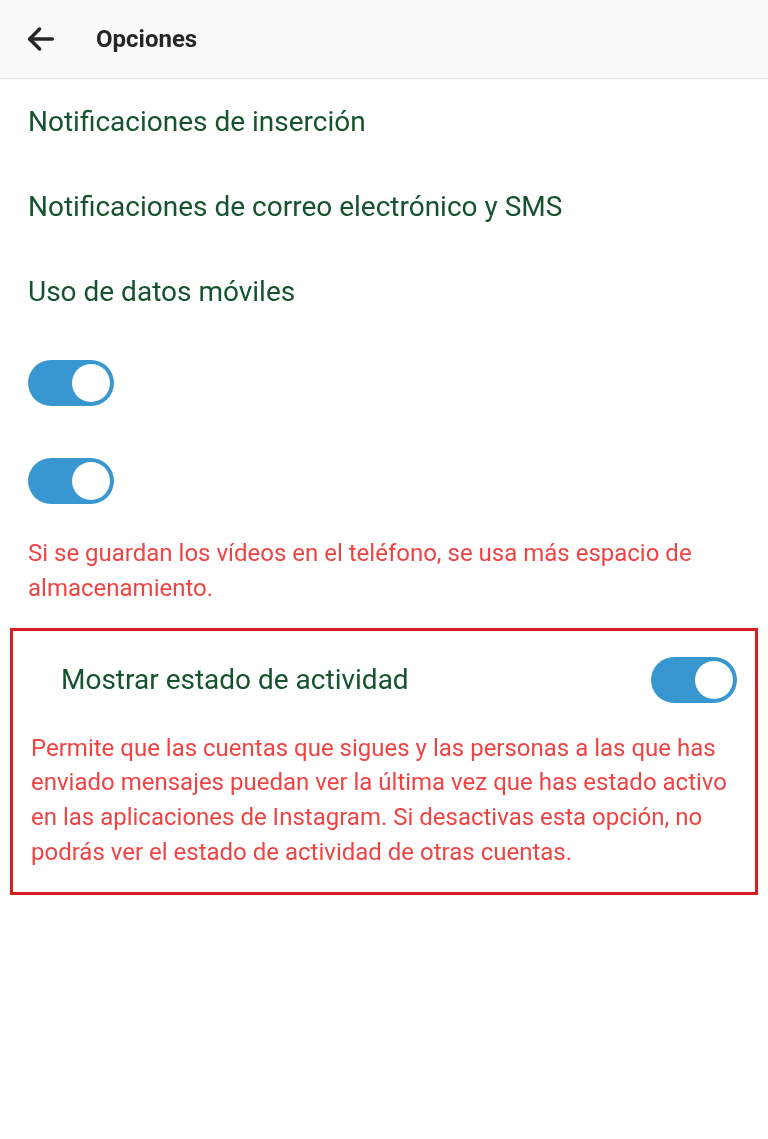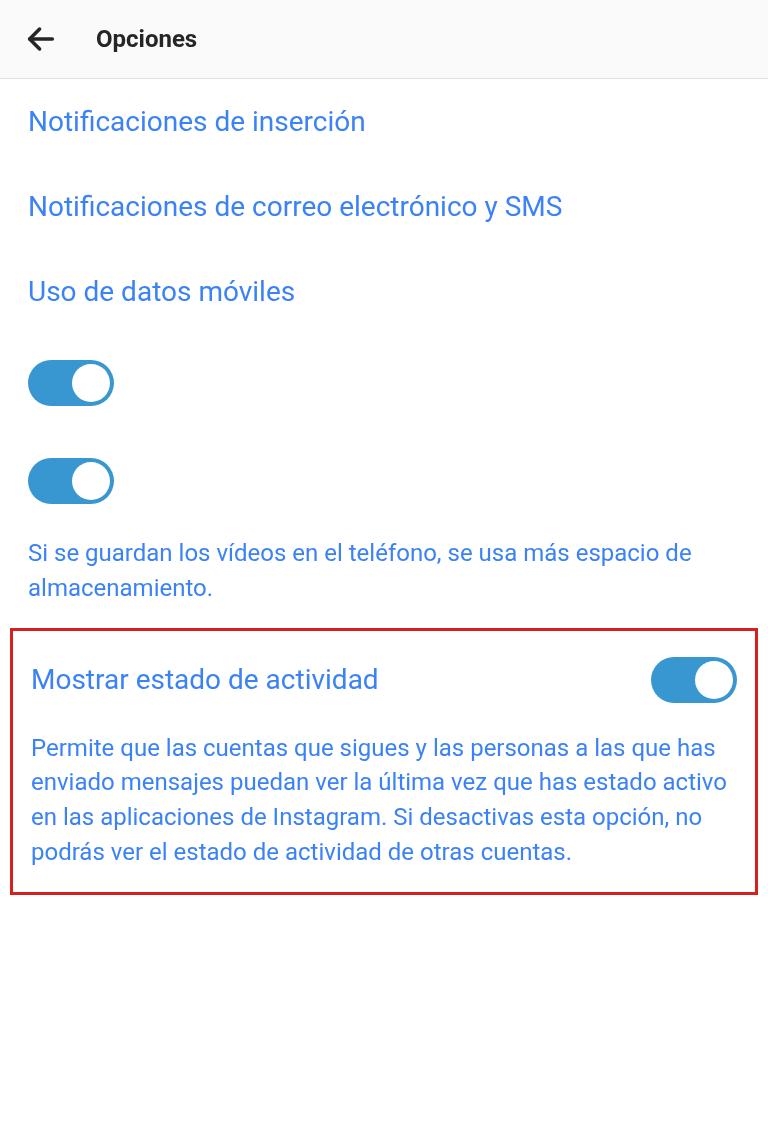--- a/index.html
+++ b/index.html
@@ -39,21 +39,21 @@
     .list-item {
       display: flex;
       align-items: center;
       justify-content: space-between;
       padding: 26px 28px;
       cursor: pointer;
     }
     .list-item-label {
       font-size: 28px;
       font-weight: 400;
-      color: #3b82f6;
+      color: #14532d;
     }
     .toggle {
       width: 86px;
       height: 46px;
       background: #3897d0;
       border-radius: 23px;
       position: relative;
       cursor: pointer;
       flex-shrink: 0;
     }
@@ -62,31 +62,32 @@
       height: 38px;
       background: #ffffff;
       border-radius: 50%;
       position: absolute;
       top: 4px;
       right: 4px;
     }
     .description {
       padding: 6px 28px 22px 28px;
       font-size: 24px;
-      color: #3b82f6;
+      color: #ef4444;
       line-height: 1.45;
     }
     .highlight-box {
       border: 3px solid #d62020;
       margin: 0 10px 10px 10px;
       padding-top: 4px;
       padding-bottom: 12px;
     }
     .highlight-box .list-item {
       padding: 22px 18px;
+      margin-left: 30px;
     }
     .highlight-box .description {
       padding: 6px 18px 10px 18px;
     }
   </style>
 </head>
 <body>
 
 <div class="header">
   <div class="back-arrow">

